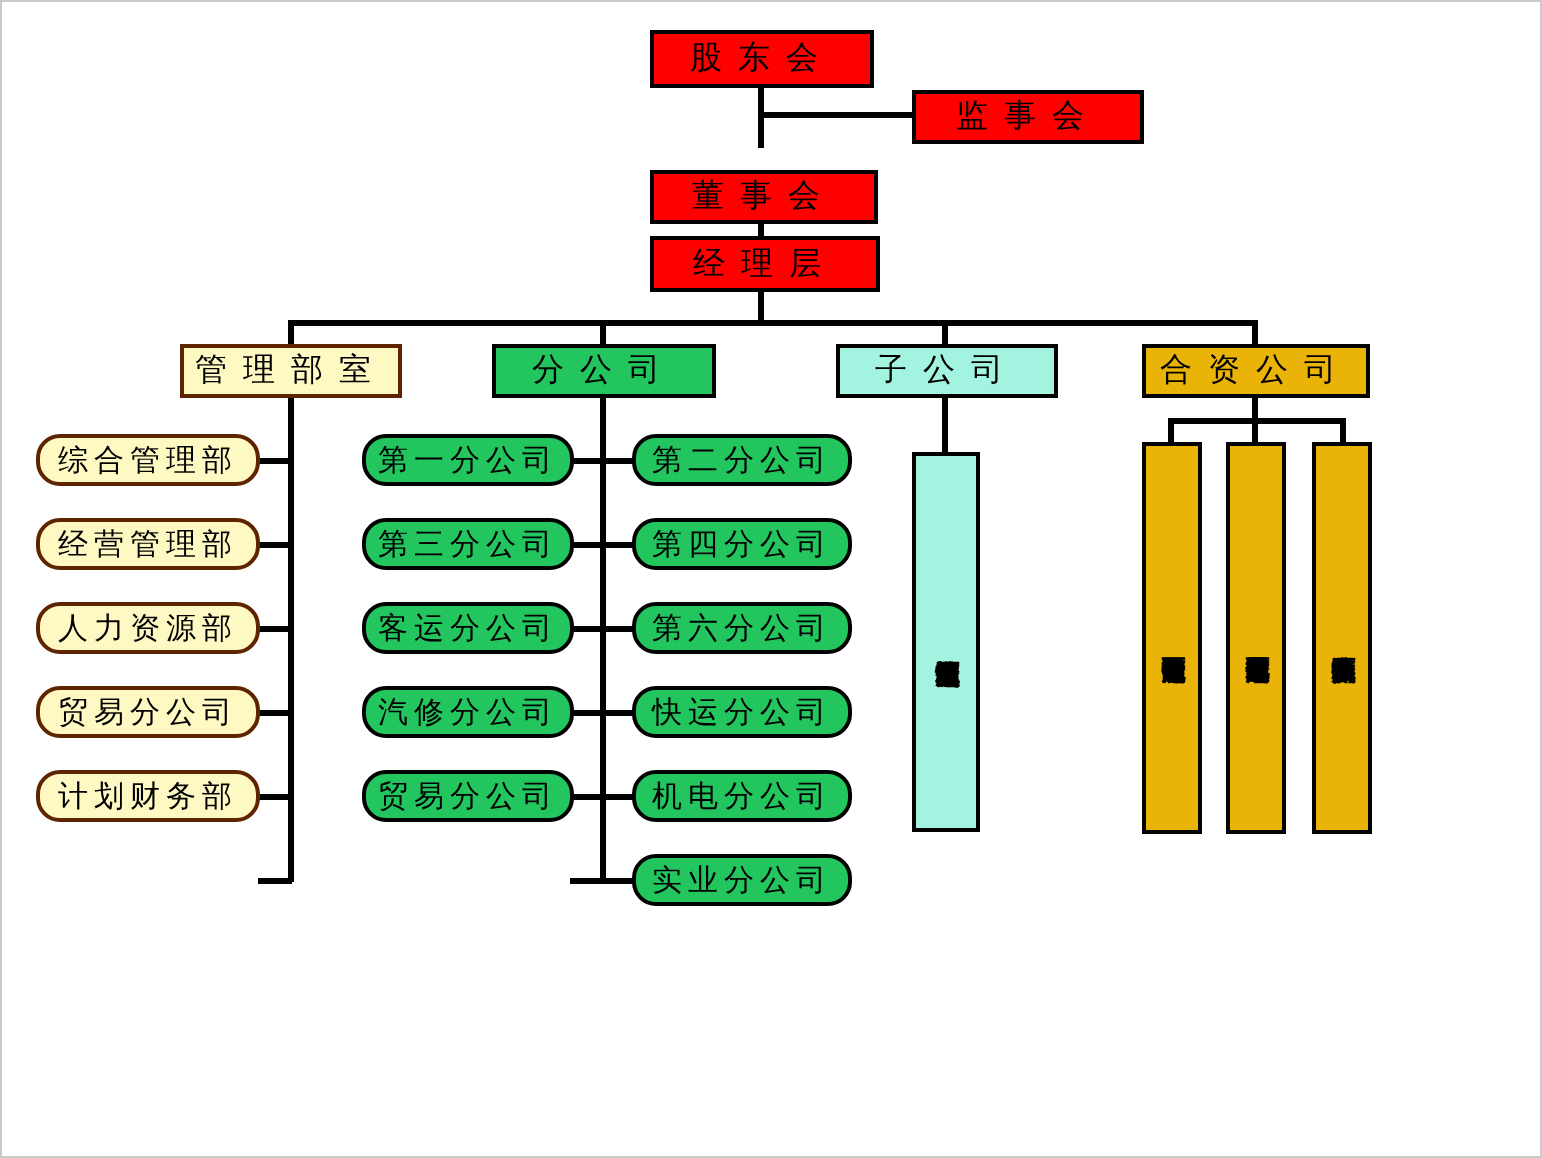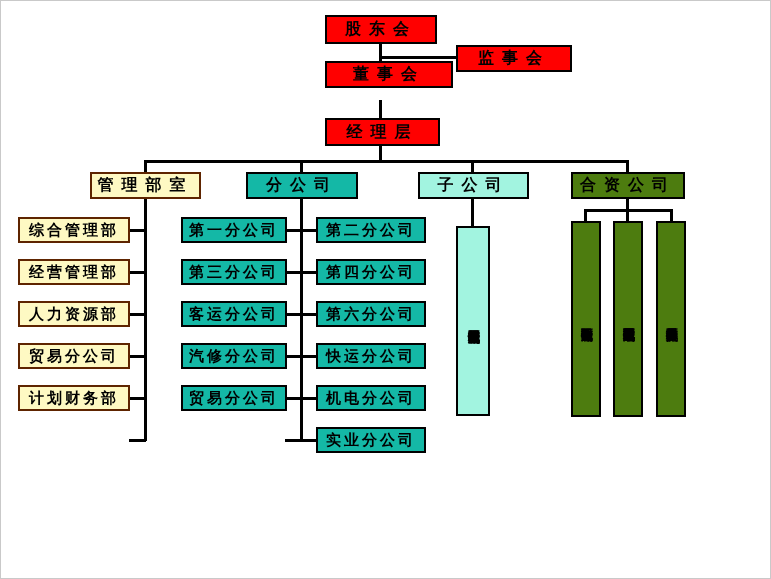--- a/index.html
+++ b/index.html
@@ -11,36 +11,36 @@
     position:relative;
     width:771px; height:579px;
     background:#ffffff;
     border:1px solid #c9c9c9;
     overflow:hidden;
   }
   .line { position:absolute; background:#000000; }
   .box {
     display:flex; align-items:center; justify-content:center;
     border:2px solid #000000;
-    font-weight:700; color:#000000;
+    font-weight:400; color:#000000;
     white-space:nowrap;
   }
   .abs { position:absolute; }
   .red    { background:#ff0000; }
   .orange { background:#fef9c3; border-color:#5e2400; }
-  .yellow { background:#14b8a6; }
+  .yellow { background:#22c55e; }
   .cyan   { background:#a2f4e0; }
-  .peach  { background:#4d7c0f; }
+  .peach  { background:#eab308; }
   .hdr  { font-size:16px; letter-spacing:8px; }
   .item { font-size:15px; letter-spacing:3px; }
   .col {
     position:absolute;
     display:flex; flex-direction:column; gap:16px;
   }
-  .col .box { height:26px; }
+  .col .box { height:26px;border-radius:12px; }
   .col-admin .box { width:112px; }
   .col-bl .box    { width:106px; }
   .col-br .box    { width:110px; }
   .vbox {
     writing-mode:vertical-rl;
     text-orientation:upright;
     font-size:12px; line-height:1.15;
     letter-spacing:0; font-weight:700;
     white-space:normal;
     padding:2px 0;
@@ -85,21 +85,21 @@
 
   <div class="line" style="left:299px;top:228px;width:17px;height:3px"></div>
   <div class="line" style="left:299px;top:270px;width:17px;height:3px"></div>
   <div class="line" style="left:299px;top:312px;width:17px;height:3px"></div>
   <div class="line" style="left:299px;top:354px;width:17px;height:3px"></div>
   <div class="line" style="left:299px;top:396px;width:17px;height:3px"></div>
   <div class="line" style="left:299px;top:438px;width:17px;height:3px"></div>
 
   <div class="box abs red hdr" style="left:324px;top:14px;width:112px;height:29px">股东会</div>
   <div class="box abs red hdr" style="left:455px;top:44px;width:116px;height:27px">监事会</div>
-  <div class="box abs red hdr" style="left:324px;top:60px;width:128px;height:27px">董事会</div>
+  <div class="box abs red hdr" style="left:324px;top:84px;width:114px;height:27px">董事会</div>
   <div class="box abs red hdr" style="left:324px;top:117px;width:115px;height:28px">经理层</div>
 
   <div class="box abs orange hdr" style="left:89px;top:171px;width:111px;height:27px">管理部室</div>
   <div class="box abs yellow hdr" style="left:245px;top:171px;width:112px;height:27px">分公司</div>
   <div class="box abs cyan hdr" style="left:417px;top:171px;width:111px;height:27px">子公司</div>
   <div class="box abs peach hdr" style="left:570px;top:171px;width:114px;height:27px">合资公司</div>
 
   <div class="col col-admin" style="left:17px;top:216px">
     <div class="box orange item">综合管理部</div>
     <div class="box orange item">经营管理部</div>

